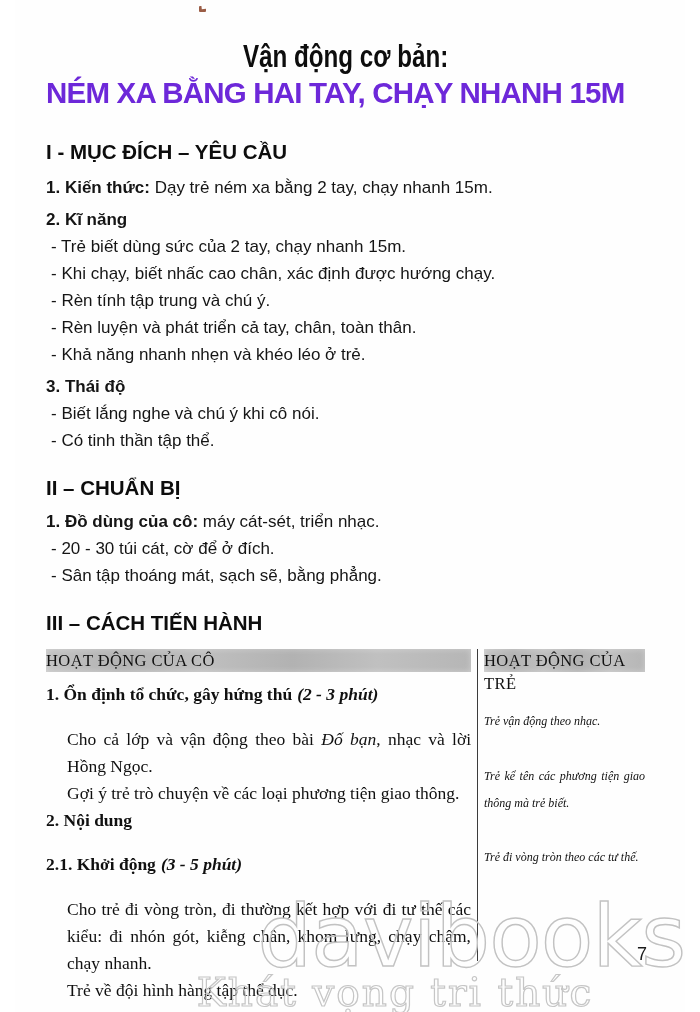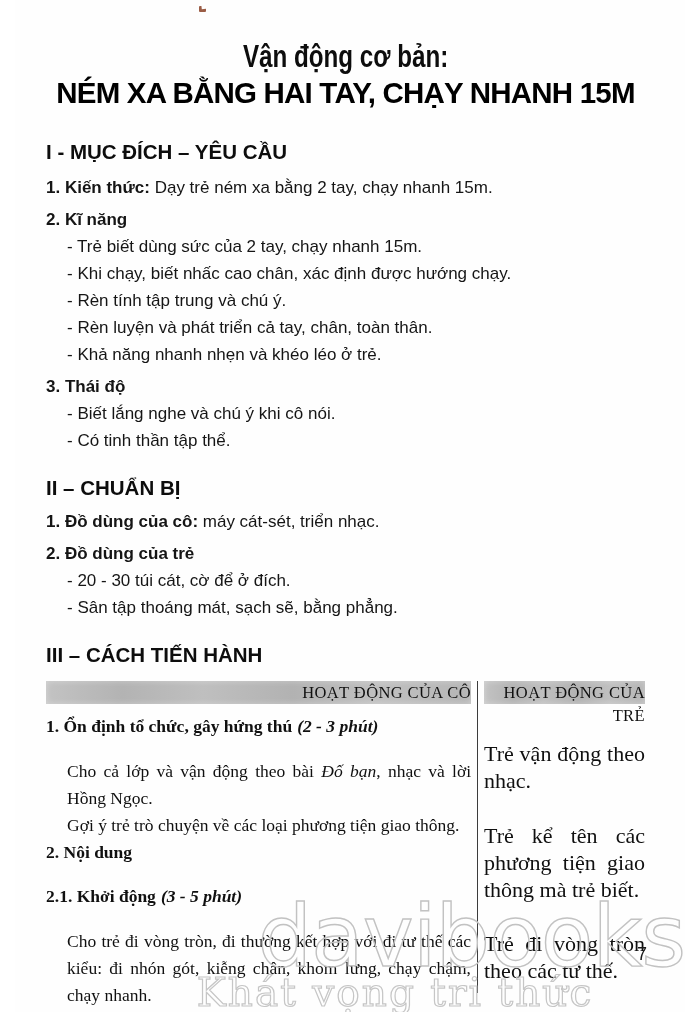--- a/index.html
+++ b/index.html
@@ -13,52 +13,52 @@
 
   
   .speck { position:absolute; left:184px; top:6px; width:7px; height:6px;
            background:#8a4126; opacity:.85; border-radius:1px;
            clip-path:polygon(0 0,35% 0,40% 55%,100% 45%,100% 100%,0 100%); }
 
   
   .subtitle-wrap { text-align:center; }
   .subtitle { display:inline-block; font-weight:bold; font-size:31px; line-height:33px;
               transform:scaleX(.78); letter-spacing:0; white-space:nowrap; color:#0d0d0d; }
-  .title { text-align:center; font-weight:bold; font-size:29.5px; line-height:34px;
-           letter-spacing:-0.8px; margin-top:3px; white-space:nowrap; color:#000000; }
+  .title { text-align:left; font-weight:bold; font-size:29.5px; line-height:34px;
+           letter-spacing:-0.8px; margin-top:3px; white-space:nowrap; color:#6d28d9; }
 
   .sec-heading { font-size:20.5px; font-weight:bold; letter-spacing:0; color:#0d0d0d; }
   .h1 { margin:30px 0 10px; }
   .h2 { margin:22px 0 8px; }
   .h3 { margin:22px 0 0; }
 
   .item  { font-size:17px; line-height:27px; margin:3px 0 0; }
   .b     { font-weight:bold; }
-  .bullet{ font-size:17px; line-height:27px; margin:0 0 0 21px; }
+  .bullet{ font-size:17px; line-height:27px; margin:0 0 0 5px; }
   .gap-s { margin-top:5px; }
 
   
   .tbl { display:flex; margin-top:14px; min-height:310px;
          font-family:"Liberation Serif", serif; color:#101010; }
   .cell-left  { width:425px; flex:none; }
   .v-divider  { flex:none; width:1px; background:#3c3c3c; margin:0 6px; height:312px; }
   .cell-right { flex:1; min-width:0; }
   .col-head {
-    height:23px; line-height:23px; text-align:right;
+    height:23px; line-height:23px; text-align:left;
     font-size:16.5px; letter-spacing:.4px;
     background:linear-gradient(90deg,#c3c3c3 0%,#b3b3b3 18%,#bfbfbf 37%,#b2b2b2 58%,#c0c0c0 78%,#b6b6b6 100%);
     box-shadow:inset 0 0 6px rgba(255,255,255,.35);
   }
   .t-head { font-size:17.5px; line-height:27px; font-weight:bold; margin-top:9px; }
   .t-head.first { margin-top:9px; }
   .t-time { font-weight:bold; font-style:italic; margin-left:5px; }
   .t-p    { font-size:17.5px; line-height:27px; margin:0 0 0 21px; text-align:justify; }
   .t-sub  { font-size:17.5px; line-height:27px; font-weight:bold; margin-top:0; }
   .t-ital { font-style:italic; }
-  .tr-p   { font-size:22px; line-height:27px; text-align:justify; }
+  .tr-p   { font-size:12px; line-height:27px; text-align:justify;font-style:italic; }
   .tr-p1  { margin:36px 0 0; }
   .tr-p2  { margin:28px 0 0; }
   .tr-p3  { margin:27px 0 0; }
 
   
   .watermark { position:absolute; left:0; top:896px; width:100%;
                text-align:center; pointer-events:none; }
   .wm1 { font-family:"DejaVu Sans", sans-serif; font-size:86px; line-height:80px;
          letter-spacing:-1px; color:rgba(255,255,255,0);text-align:right;
          -webkit-text-stroke:1.4px #c2c2c2; }
@@ -93,21 +93,20 @@
     <p class="bullet">- Khả năng nhanh nhẹn và khéo léo ở trẻ.</p>
 
     <p class="item b gap-s">3. Thái độ</p>
     <p class="bullet">- Biết lắng nghe và chú ý khi cô nói.</p>
     <p class="bullet">- Có tinh thần tập thể.</p>
 
     <div class="sec-heading h2">II – CHUẨN BỊ</div>
 
     <p class="item"><span class="b">1. Đồ dùng của cô:</span><span> máy cát-sét, triển nhạc.</span></p>
 
-    <p class="item b gap-s">2. Đồ dùng của trẻ</p>
     <p class="bullet">- 20 - 30 túi cát, cờ để ở đích.</p>
     <p class="bullet">- Sân tập thoáng mát, sạch sẽ, bằng phẳng.</p>
 
     <div class="sec-heading h3">III – CÁCH TIẾN HÀNH</div>
 
     <div class="tbl">
       <div class="cell-left">
         <div class="col-head">HOẠT ĐỘNG CỦA CÔ</div>
 
         <p class="t-head first"><span>1. Ổn định tổ chức, gây hứng thú</span><span class="t-time">(2 - 3 phút)</span></p>

